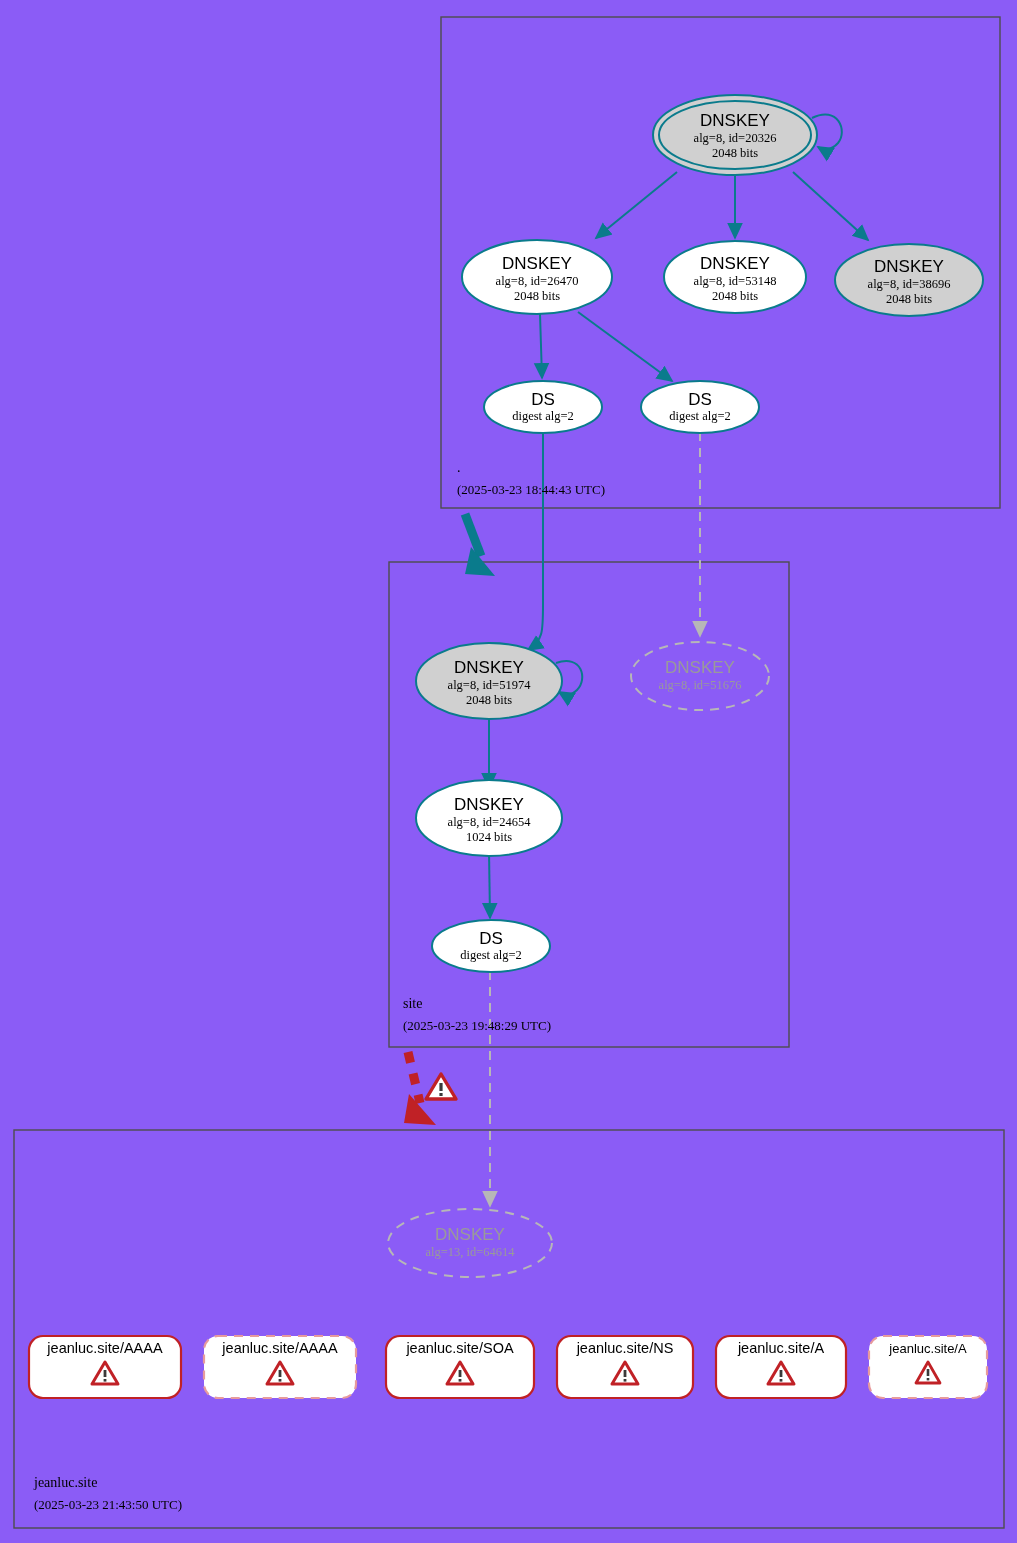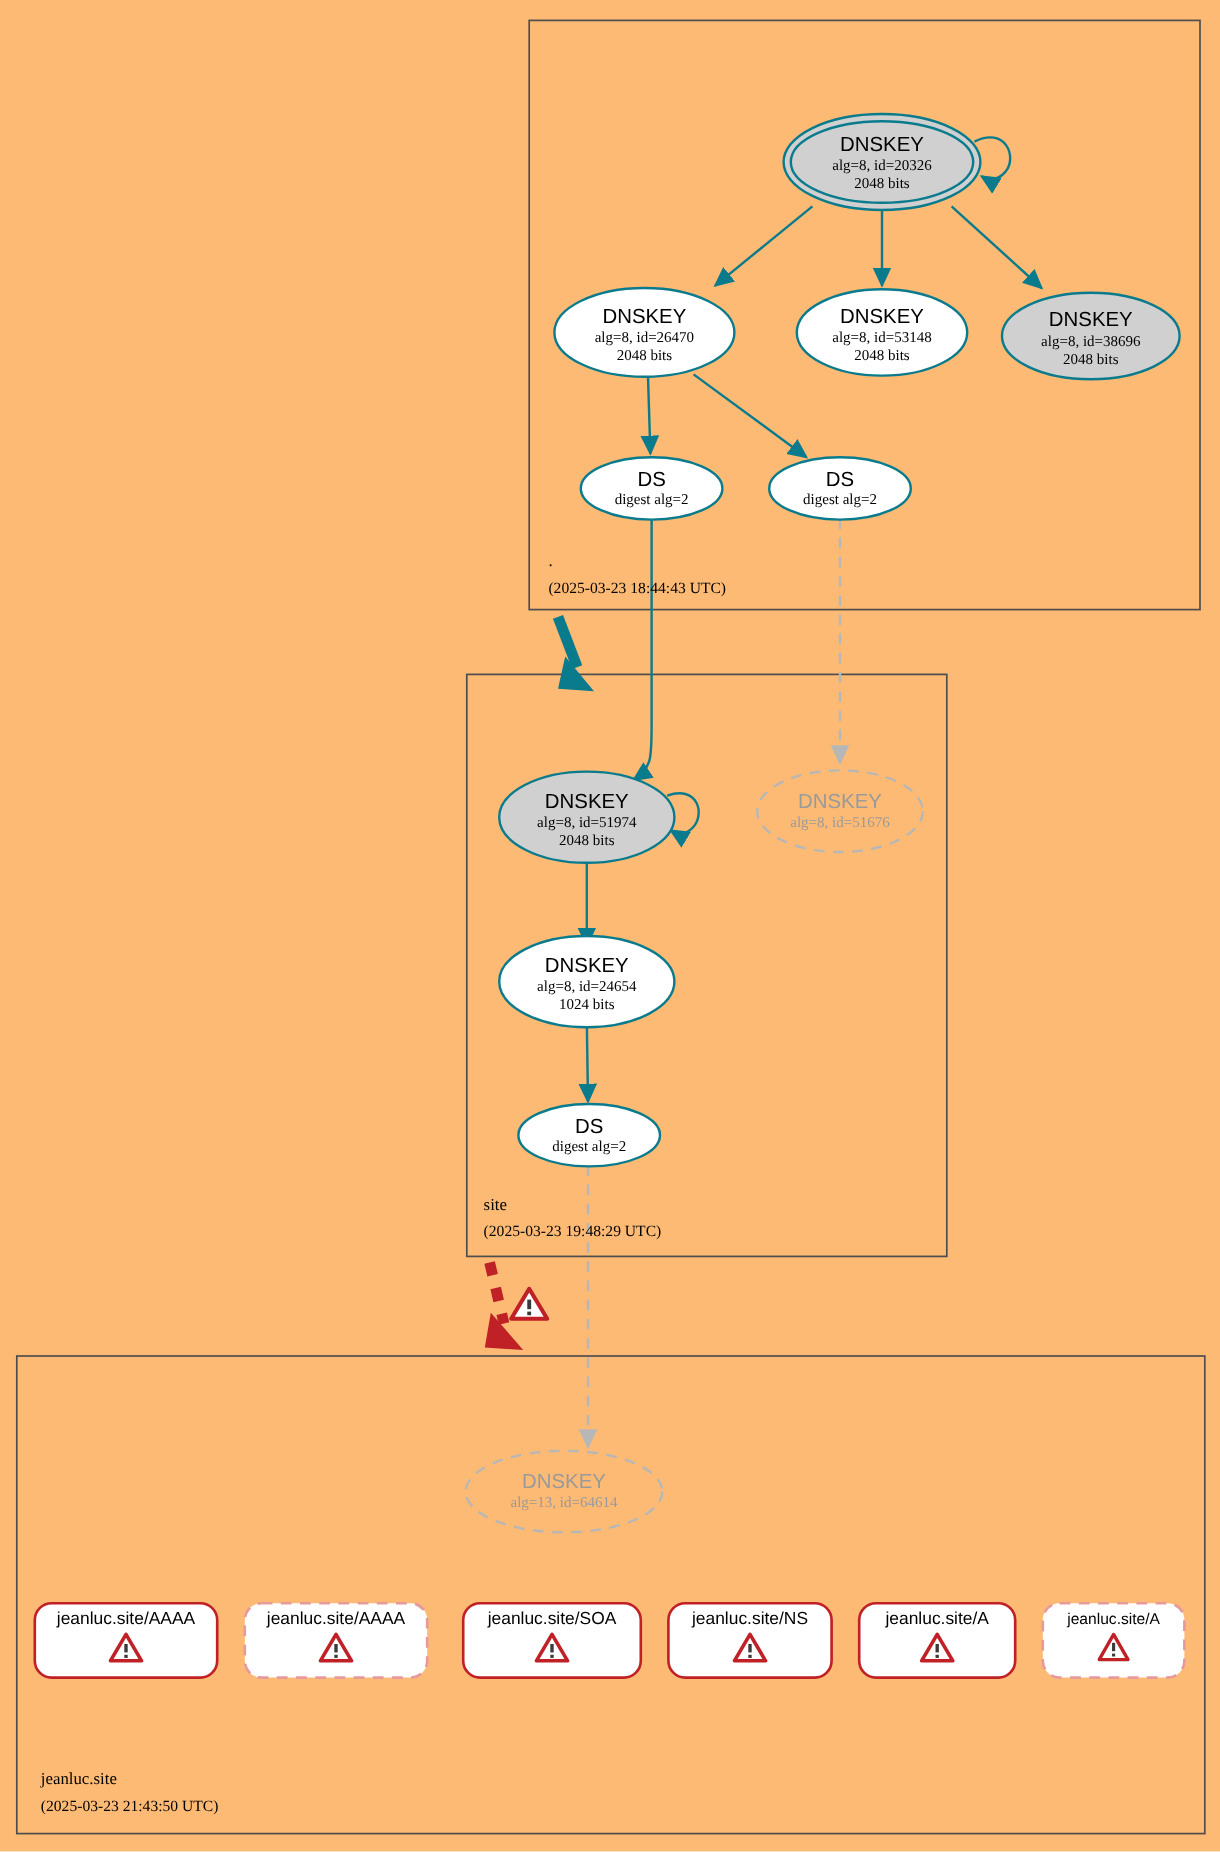--- a/index.html
+++ b/index.html
@@ -7,21 +7,21 @@
     padding: 0;
     background: #ffffff;
   }
   body {
     font-family: "Liberation Sans", sans-serif;
   }
   #canvas {
     position: relative;
     width: 1017px;
     height: 1543px;
-    background: #fdba74;
+    background: #8b5cf6;
     overflow: hidden;
   }
   svg.diagram {
     position: absolute;
     left: 0;
     top: 0;
     width: 1017px;
     height: 1543px;
   }
   text {

